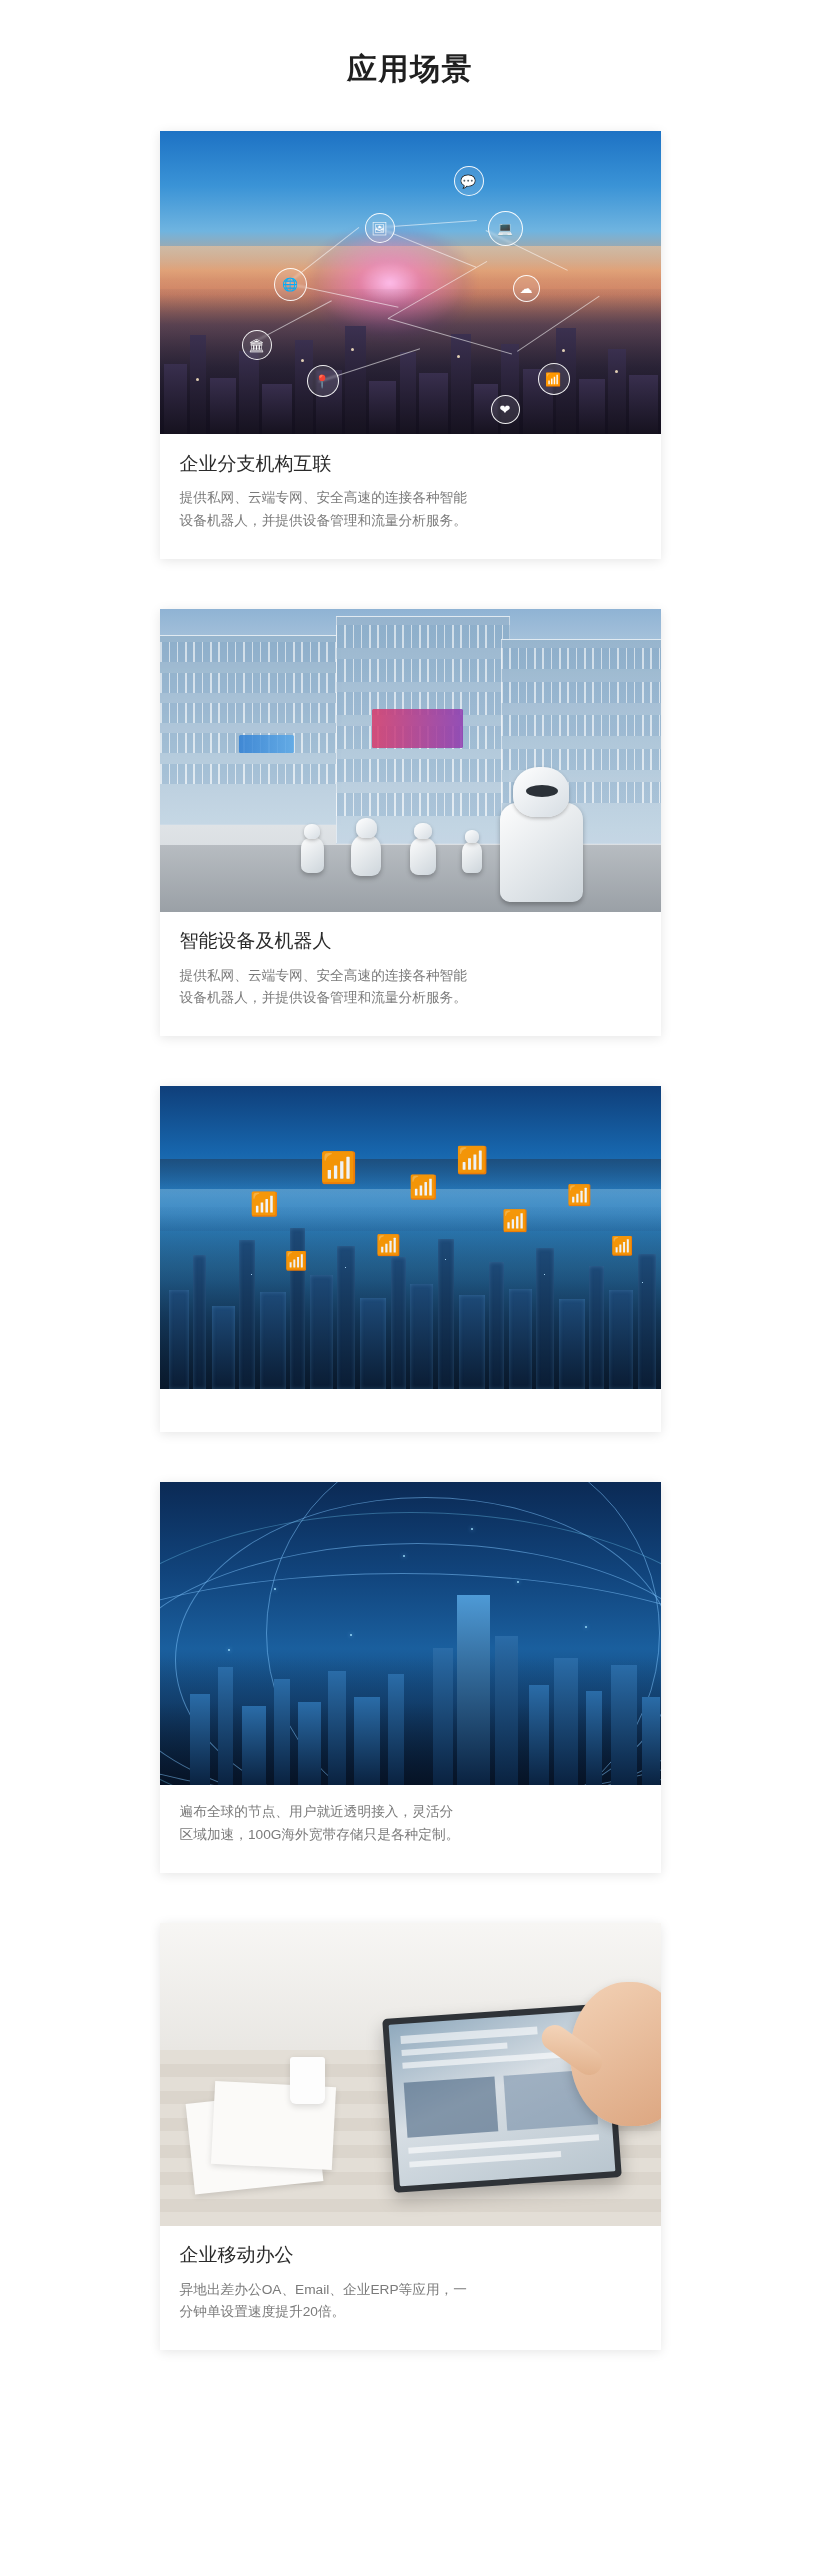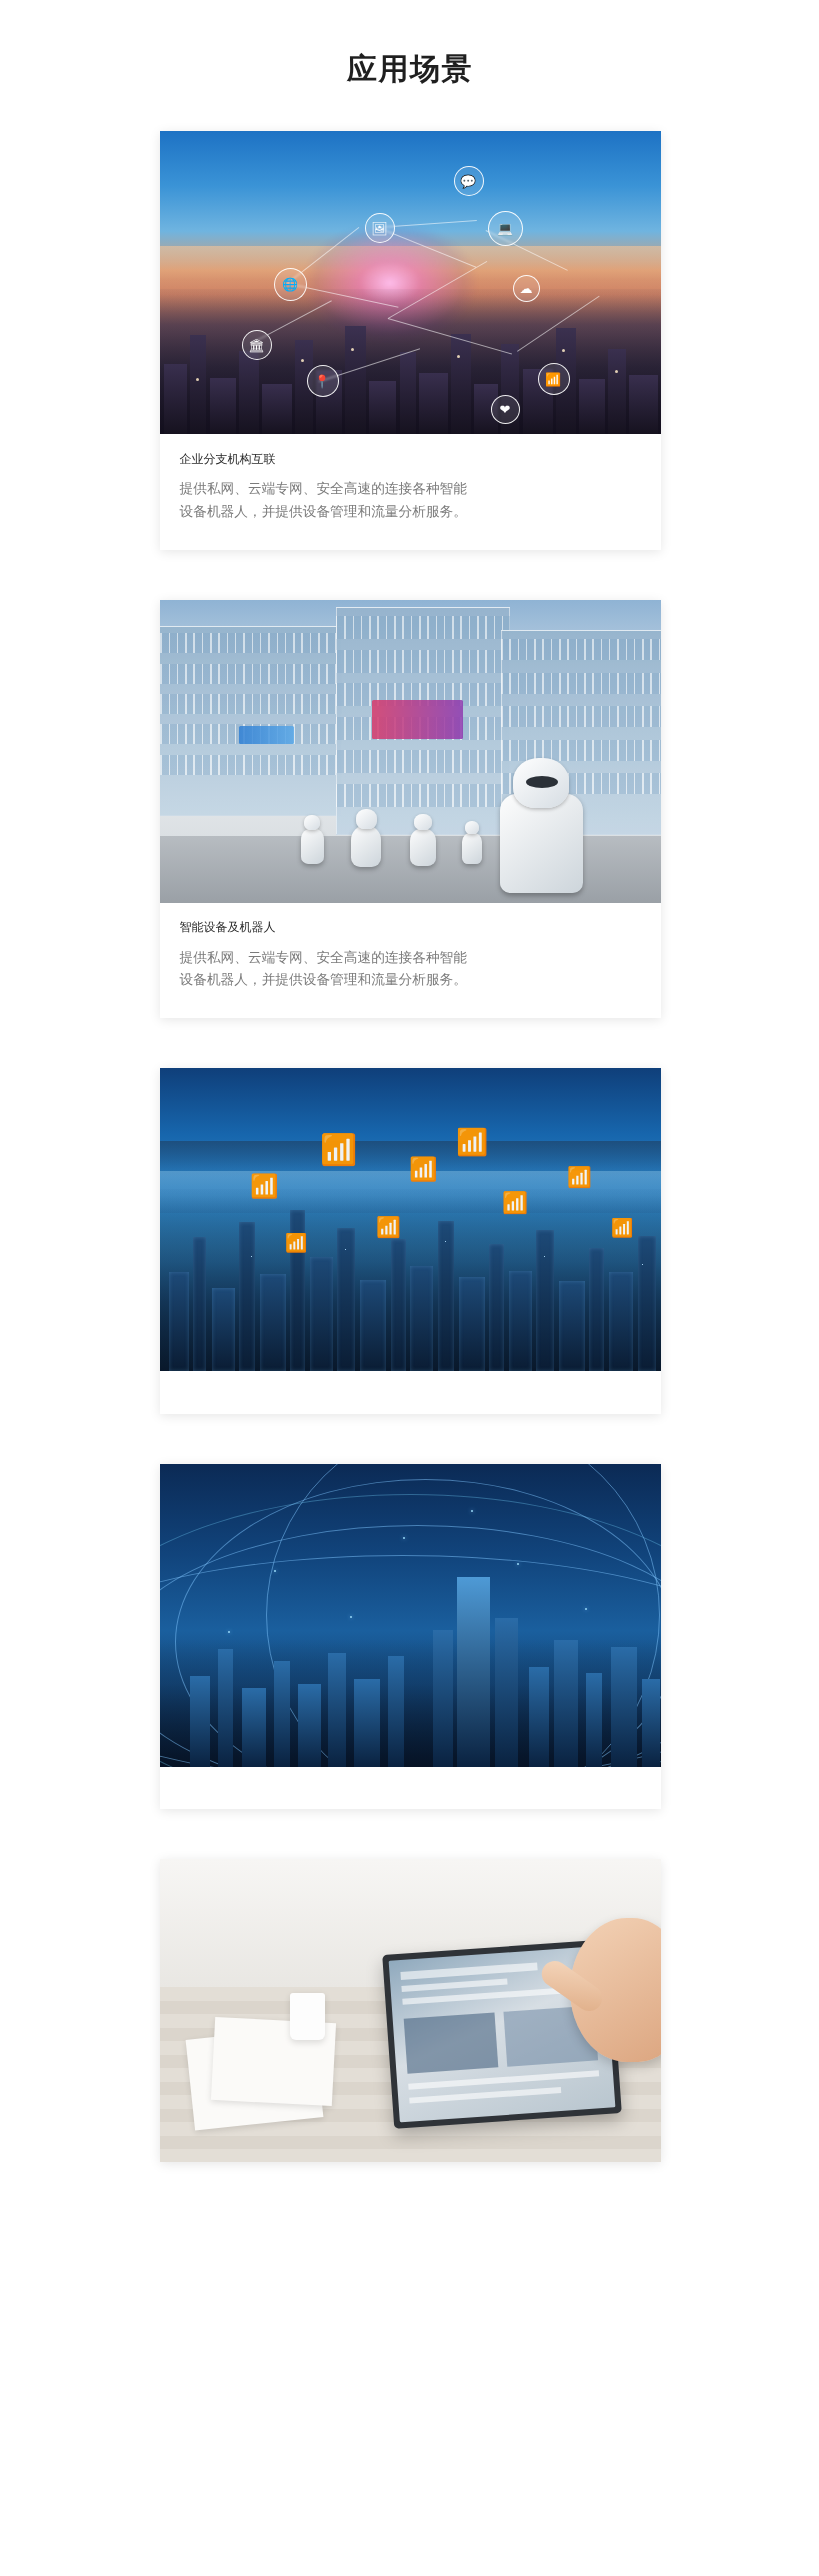--- a/index.html
+++ b/index.html
@@ -36,21 +36,21 @@
   .card-image {
     width: 501px;
     height: 303px;
     position: relative;
     overflow: hidden;
   }
   .card-body {
     padding: 16.7px 20px 26px 20px;
   }
   .card-title {
-    font-size: 12px;
+    font-size: 19px;
     color: #2a2a2a;
     margin-bottom: 10.6px;
     font-weight: normal;
   }
   .card-desc {
     font-size: 13.7px;
     line-height: 1.65;
     color: #7b7b7b;
     white-space: pre-line;
   }
@@ -415,20 +415,22 @@
 
       <div class="pt" style="left:114px;top:106px;"></div>
       <div class="pt" style="left:243px;top:73px;"></div>
       <div class="pt" style="left:357px;top:99px;"></div>
       <div class="pt" style="left:425px;top:144px;"></div>
       <div class="pt" style="left:68px;top:167px;"></div>
       <div class="pt" style="left:311px;top:46px;"></div>
       <div class="pt" style="left:190px;top:152px;"></div>
     </div>
     <div class="card-body">
+      <div class="card-desc">遍布全球的节点、用户就近透明接入，灵活分
+区域加速，100G海外宽带存储只是各种定制。</div>
     </div>
   </div>
 
   <div class="card">
     <div class="card-image img5">
       <div class="wall"></div>
       <div class="desk"></div>
       <div class="paper" style="left:30px;top:174px;width:129px;height:91px;transform:rotate(-6deg);"></div>
       <div class="paper" style="left:53px;top:161px;width:121px;height:83px;transform:rotate(3deg);"></div>
       <div class="cup" style="left:130px;top:134px;width:35px;height:47px;"></div>
@@ -439,16 +441,21 @@
           <div class="row" style="left:10.6px;top:39px;width:159px;height:6px;"></div>
           <div class="row" style="left:10.6px;top:59px;width:91px;height:55px;background:rgba(60,90,120,0.55);"></div>
           <div class="row" style="left:111px;top:59px;width:91px;height:55px;background:rgba(90,120,150,0.45);"></div>
           <div class="row" style="left:10.6px;top:124px;width:191px;height:6px;"></div>
           <div class="row" style="left:10.6px;top:138px;width:152px;height:6px;"></div>
         </div>
       </div>
       <div class="hand" style="left:410px;top:59px;width:114px;height:144px;"></div>
       <div class="finger" style="left:378px;top:114px;width:68px;height:26px;"></div>
     </div>
+    <div class="card-body">
+      <div class="card-title">企业移动办公</div>
+      <div class="card-desc">异地出差办公OA、Email、企业ERP等应用，一
+分钟单设置速度提升20倍。</div>
+    </div>
   </div>
 
 </div>
 
 
 </body></html>

